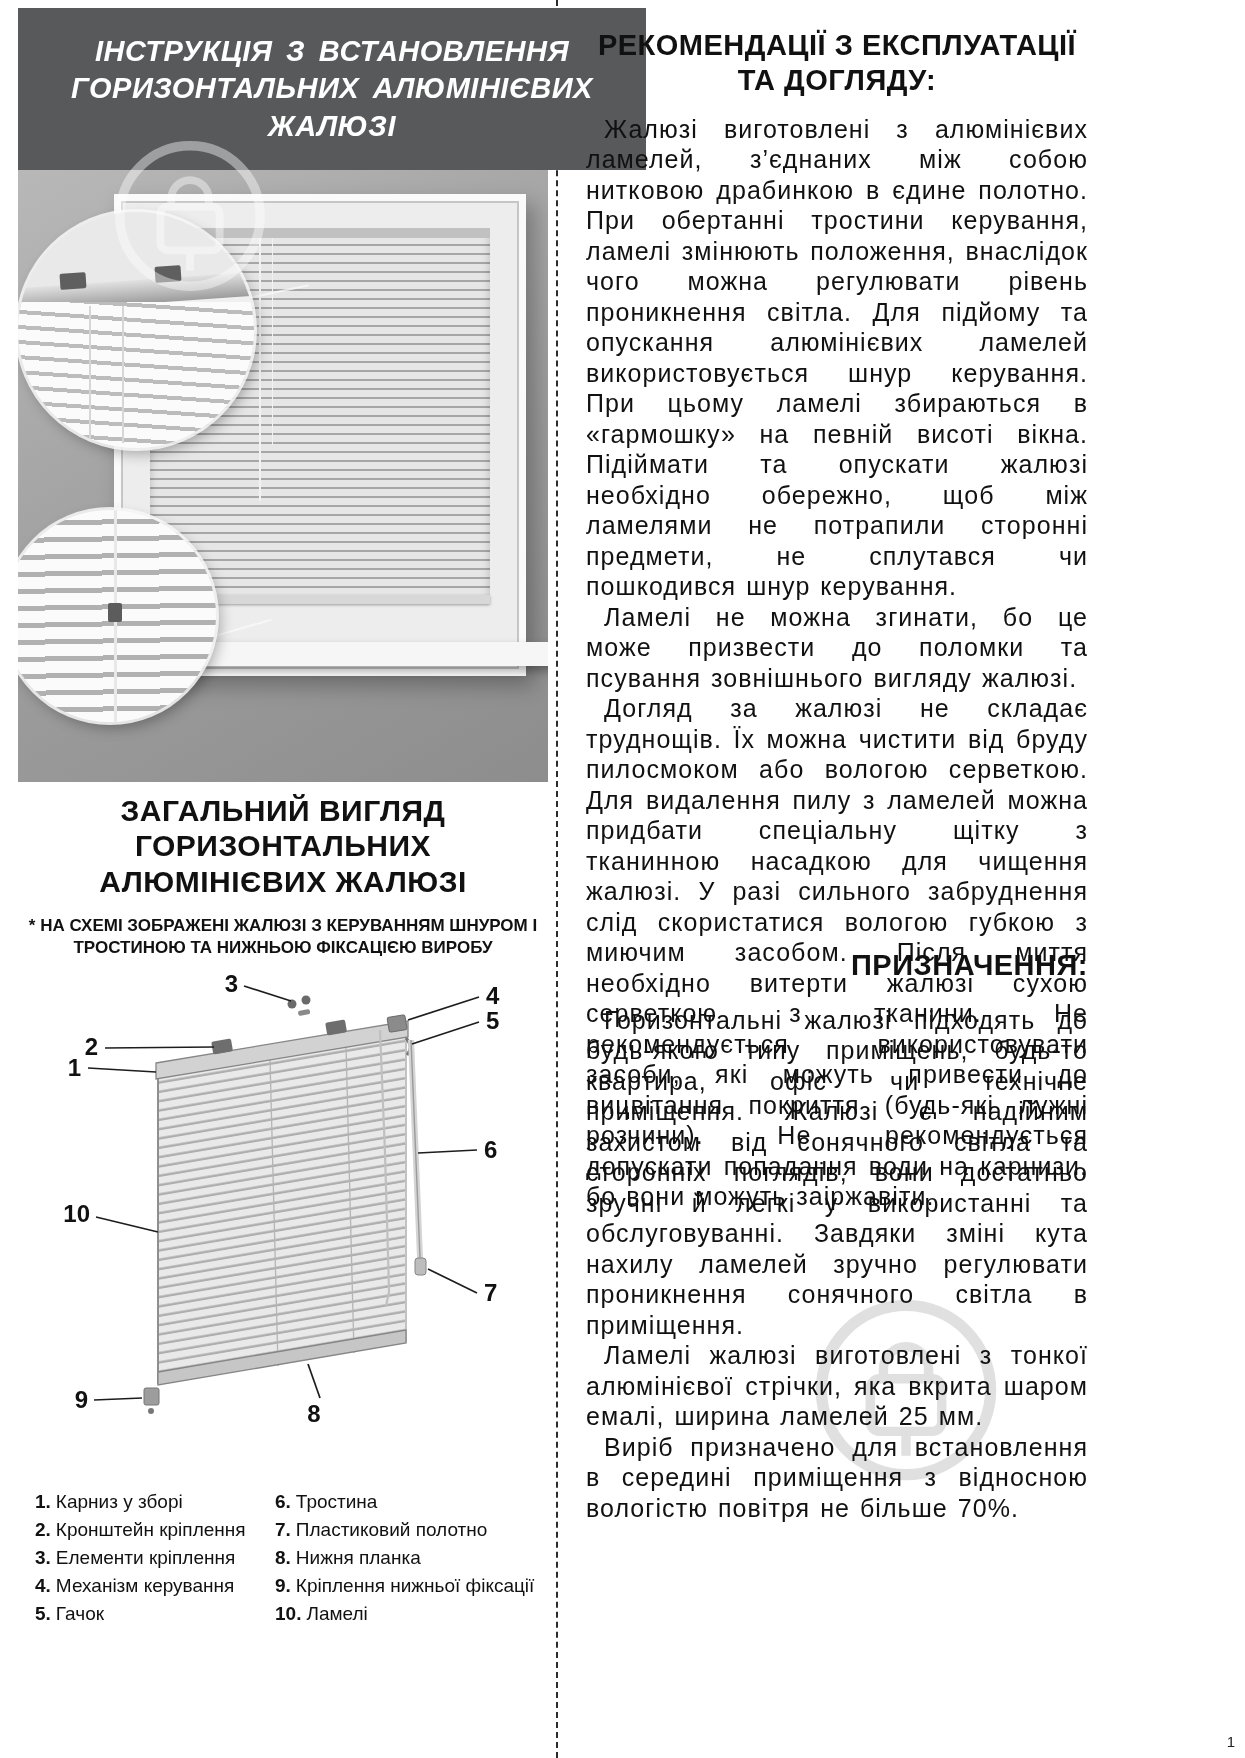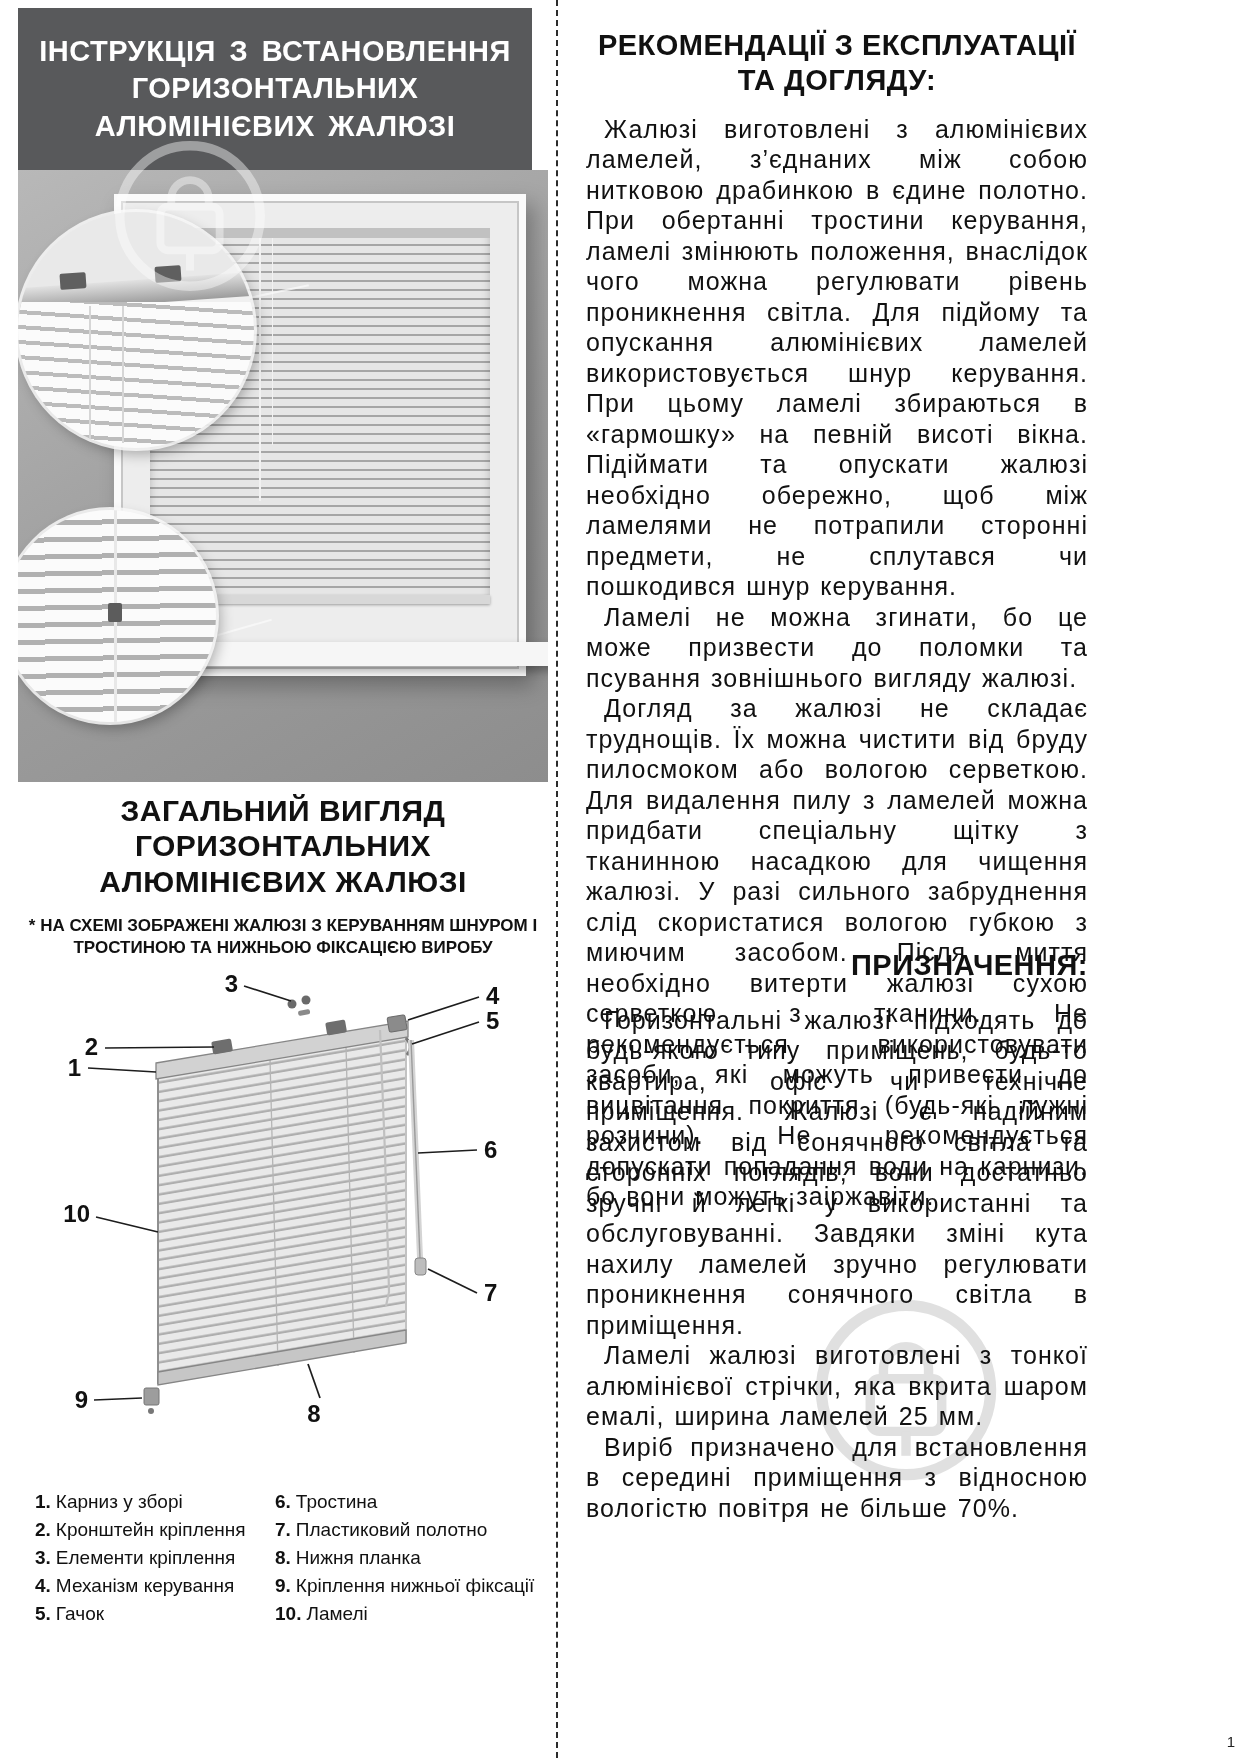--- a/index.html
+++ b/index.html
@@ -3,22 +3,22 @@
 <meta charset="utf-8">
 <style>
   html,body{margin:0;padding:0;background:#ffffff;}
   .page{position:relative;width:1245px;height:1758px;background:#fff;
         font-family:"Liberation Sans",sans-serif;color:#111;overflow:hidden;}
 
   
   .sep{position:absolute;left:556px;top:0;height:1758px;border-left:2px dashed #2b2b2b;}
 
   
-  .header-box{position:absolute;left:18px;top:8px;width:514px;height:162px;background:#58595b;
-              display:flex;align-items:center;justify-content:center;text-align:center;}
+  .header-box{position:absolute;left:18px;top:8px;width:628px;height:162px;background:#58595b;
+              display:flex;align-items:center;justify-content:center;text-align:center;font-style:italic;}
   .header-box h1{margin:0;padding:0 8px;color:#fff;font-size:29px;line-height:1.28;
                  letter-spacing:.5px;word-spacing:5px;font-weight:bold;}
 
   
   .illustration{position:absolute;left:18px;top:170px;width:530px;height:612px;overflow:hidden;
                 background:linear-gradient(150deg,#b8b8b8 0%,#9c9c9c 55%,#8d8d8d 100%);}
   .window-frame{position:absolute;left:96px;top:24px;width:412px;height:482px;background:#ededed;
                 box-shadow:inset 0 0 0 7px #fafafa, inset 0 0 0 9px #c6c6c6, 8px 10px 20px rgba(0,0,0,.28);}
   .window-blinds{position:absolute;left:36px;top:34px;right:36px;bottom:72px;
                  background:repeating-linear-gradient(180deg,#e6e6e6 0 7px,#a6a6a6 7px 9px);

